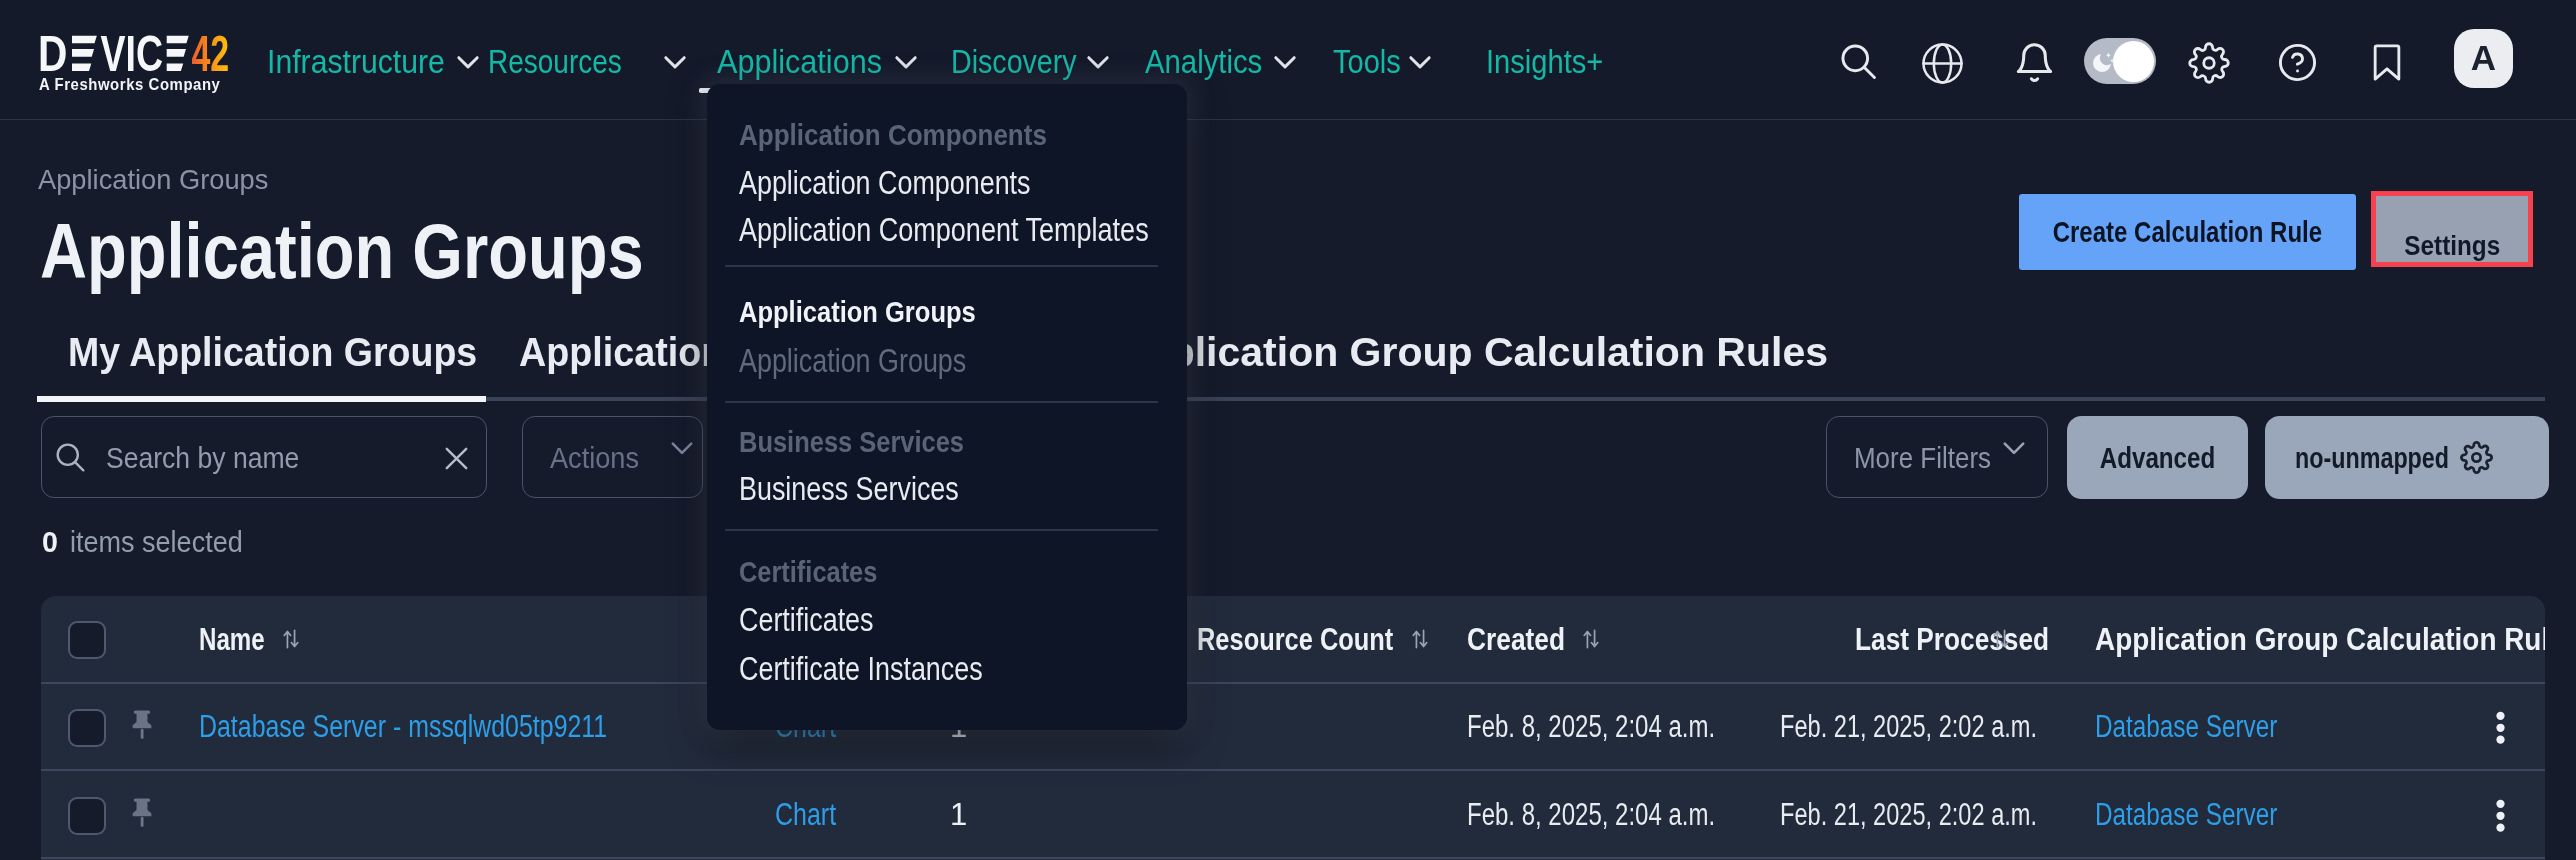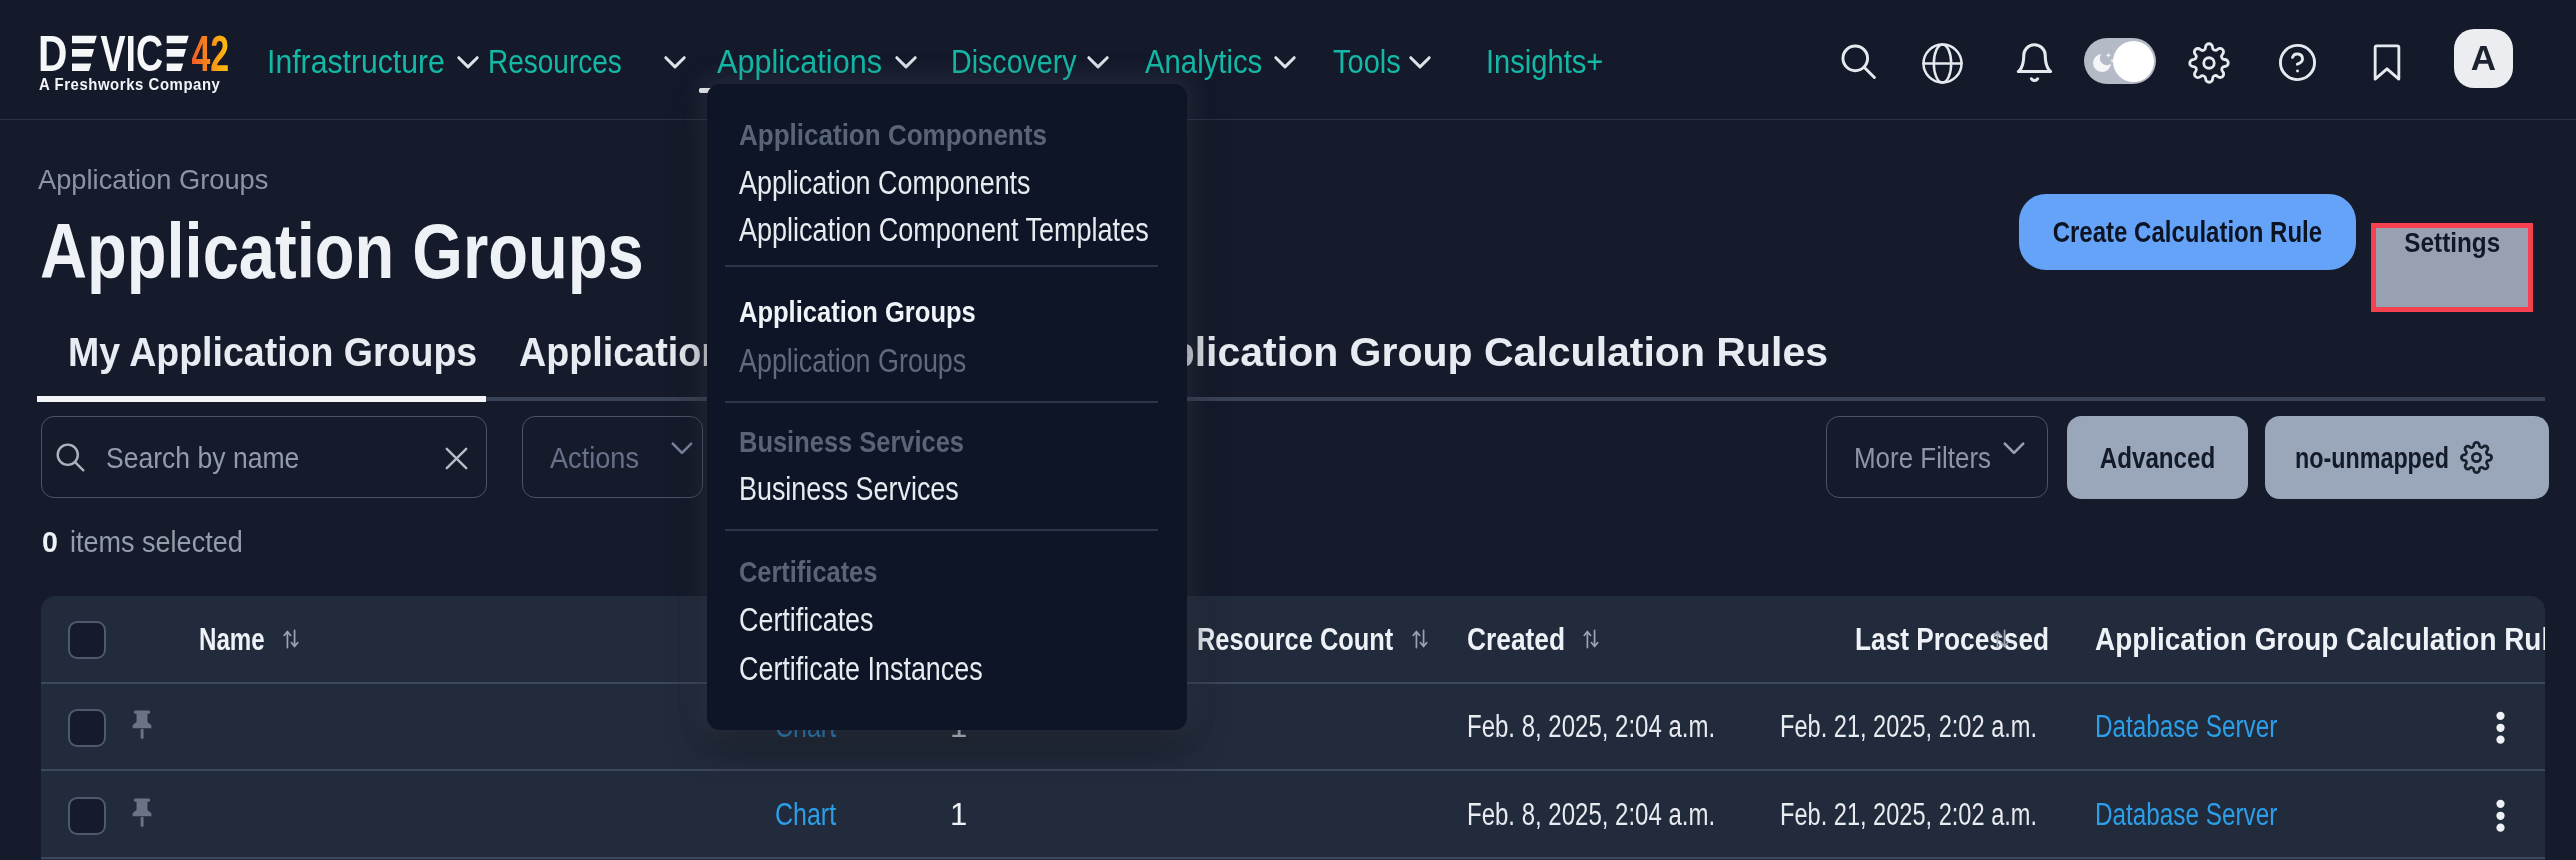--- a/index.html
+++ b/index.html
@@ -9,23 +9,23 @@
   .t { position:absolute; white-space:nowrap; }
   .t>span { display:inline-block; transform-origin:0 50%; white-space:pre; }
 
   #navbar { position:absolute; left:0; top:0; width:2576px; height:120px; background:#141a2a; border-bottom:1.8px solid #2b3347; }
   .navitem { position:absolute; font-size:33px; color:#14b8a6; line-height:33px; top:45px; }
   #nav-indicator { position:absolute; left:699px; top:88px; width:187px; height:4.6px; background:#f2f4f7; border-radius:1.8px; }
 
   #breadcrumb { top:166px; left:38px; font-size:28px; line-height:28px; color:#8b94a5; }
   #title { top:213px; left:40px; font-size:77px; line-height:77px; font-weight:700; color:#eef1f6; }
 
-  #btn-create { position:absolute; left:2019px; top:194px; width:337px; height:76px; background:#64a3f8; border-radius:27px; display:flex; align-items:center; justify-content:center; }
+  #btn-create { position:absolute; left:2019px; top:194px; width:337px; height:76px; background:#64a3f8; border-radius:3px; display:flex; align-items:center; justify-content:center; }
   #btn-create span { font-size:30px; font-weight:700; color:#0c1424; transform:scaleX(0.8); white-space:nowrap; }
-  #settings-annot { position:absolute; left:2371px; top:191px; width:162px; height:89px; border:5.5px solid #f8414e; background:#97a1b2; display:flex; align-items:flex-start; justify-content:center;margin-top:32px; }
+  #settings-annot { position:absolute; left:2371px; top:191px; width:162px; height:76px; border:5.5px solid #f8414e; background:#97a1b2; display:flex; align-items:flex-end; justify-content:center; }
   #settings-annot span { font-size:27px; font-weight:700; color:#10182a; transform:scaleX(0.9); }
 
   .tab { font-size:41px; line-height:41px; font-weight:700; color:#e8ebf1; top:332px; }
   #tabline-gray { position:absolute; left:37px; top:397px; width:2508px; height:3.7px; background:#3a4356; }
   #tabline-white { position:absolute; left:37px; top:396px; width:449px; height:6.4px; background:#f2f4f7; }
 
   .inputbox { position:absolute; top:416px; height:82px; border:1.8px solid #49536a; border-radius:13px; }
   .graybtn { position:absolute; top:416px; height:83px; background:#9aa6ba; border-radius:14.7px; display:flex; align-items:center; justify-content:center; }
   .graybtn span { font-size:29.5px; font-weight:700; color:#131b29; white-space:nowrap; }
 
@@ -208,20 +208,21 @@
       <path d="M19 5v21M14.5 22l4.5 5.5L23.5 22" fill="none" stroke="#9aa3b2" stroke-width="2.4" stroke-linecap="round" stroke-linejoin="round"></path>
     </svg>
   <div class="cell th" style="left:2054px; top:28px;"><span style="transform:scaleX(0.9);">Application Group Calculation Rules</span></div>
   <div class="divider" style="top:86px;"></div>
 
   <div class="cb" style="top:113px;"></div>
   <svg class="pin" style="left:88px; top:111px;" width="26" height="42" viewBox="0 0 20 30" fill="#6b7487">
       <path d="M5 1.5h10a1.3 1.3 0 0 1 0 2.6h-.8v6.2l3 2.6v2.3H2.8v-2.3l3-2.6V4.1H5a1.3 1.3 0 0 1 0-2.6z"></path>
       <rect x="9" y="15.5" width="2.2" height="8" rx="1.1"></rect>
     </svg>
+  <div class="cell link" style="left:158px; top:115px;"><span style="transform:scaleX(0.804);">Database Server - mssqlwd05tp9211</span></div>
   <div class="cell link" style="left:734px; top:115px;"><span style="transform:scaleX(0.806);">Chart</span></div>
   <div class="cell" style="left:909px; top:115px;">1</div>
   <div class="cell date" style="left:1426px; top:115px;"><span style="transform:scaleX(0.774);">Feb. 8, 2025, 2:04 a.m.</span></div>
   <div class="cell date" style="left:1739px; top:115px;"><span style="transform:scaleX(0.761);">Feb. 21, 2025, 2:02 a.m.</span></div>
   <div class="cell link" style="left:2054px; top:115px;"><span style="transform:scaleX(0.784);">Database Server</span></div>
   <svg class="kebab" style="left:2454px; top:114px;" width="11" height="41" viewBox="0 0 12 44" fill="#eef1f6">
       <circle cx="6" cy="6" r="4.5"></circle>
       <circle cx="6" cy="19" r="4.5"></circle>
       <circle cx="6" cy="32" r="4.5"></circle>
     </svg>

